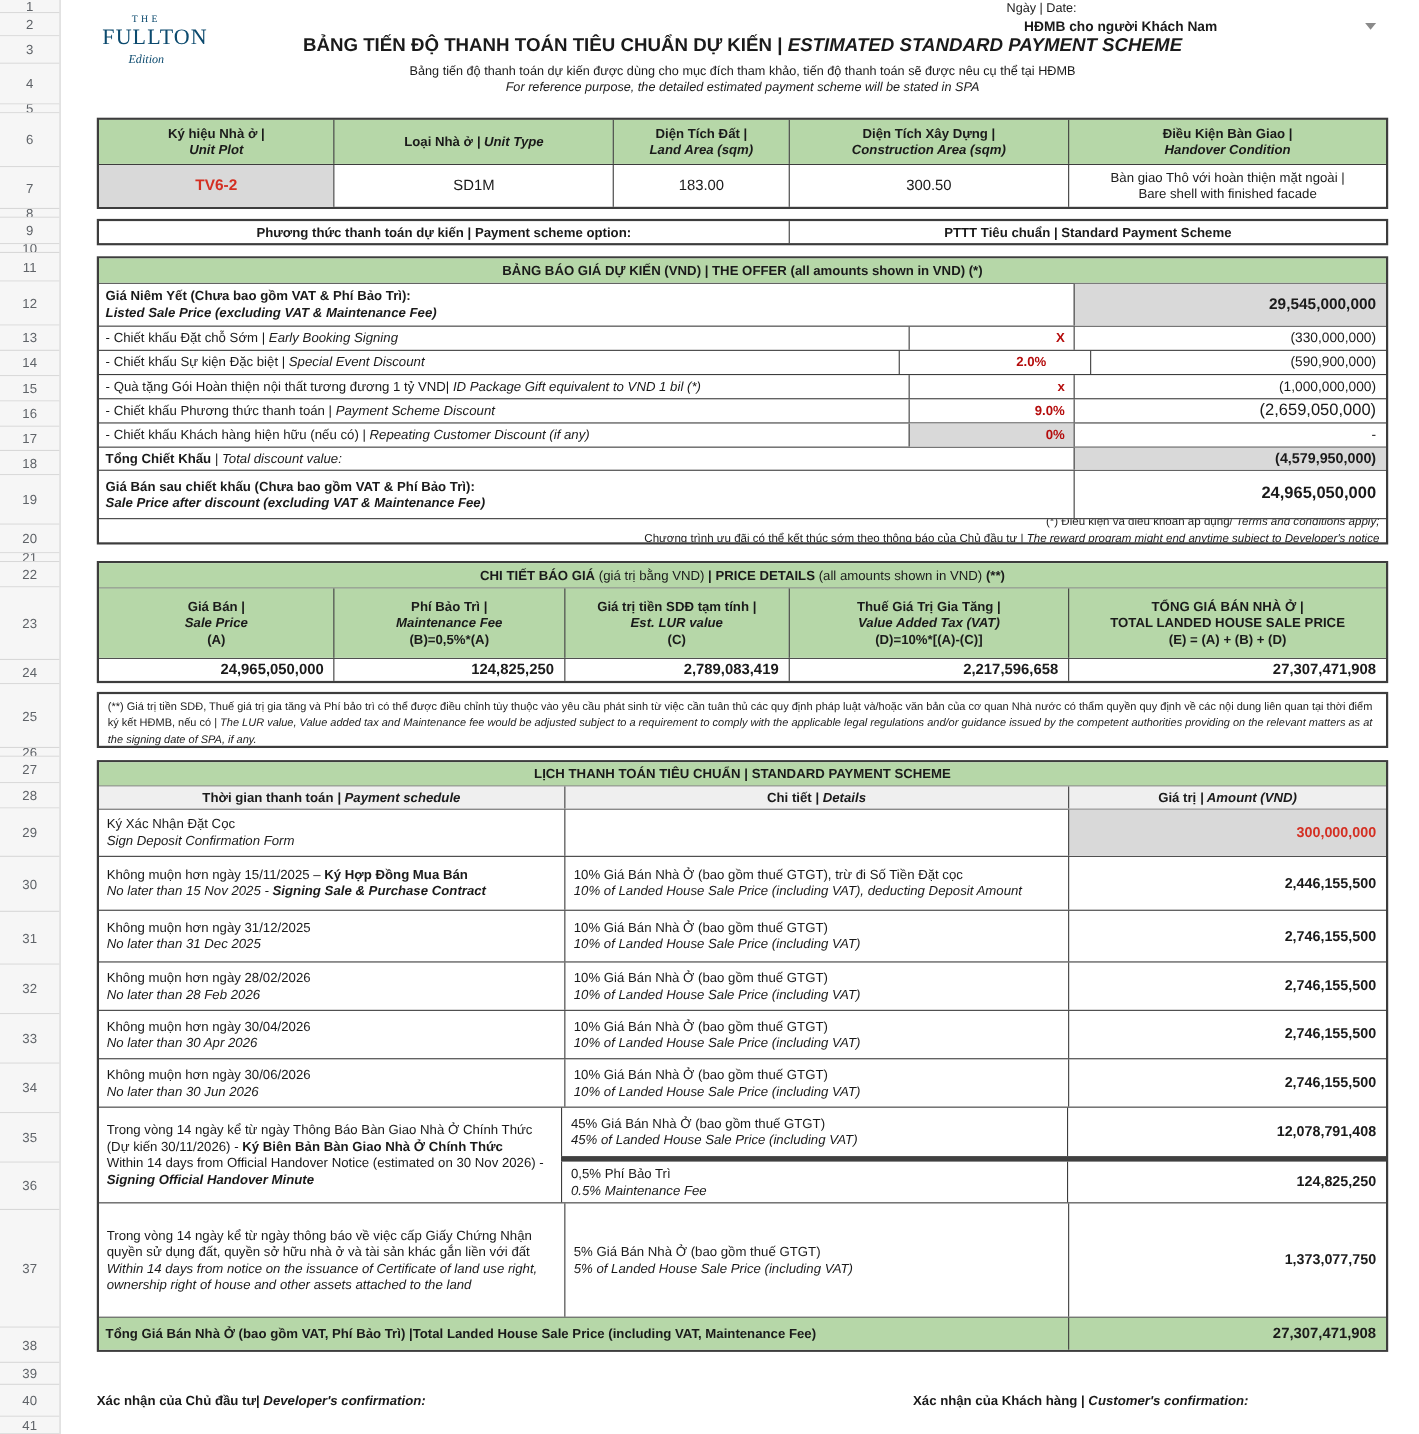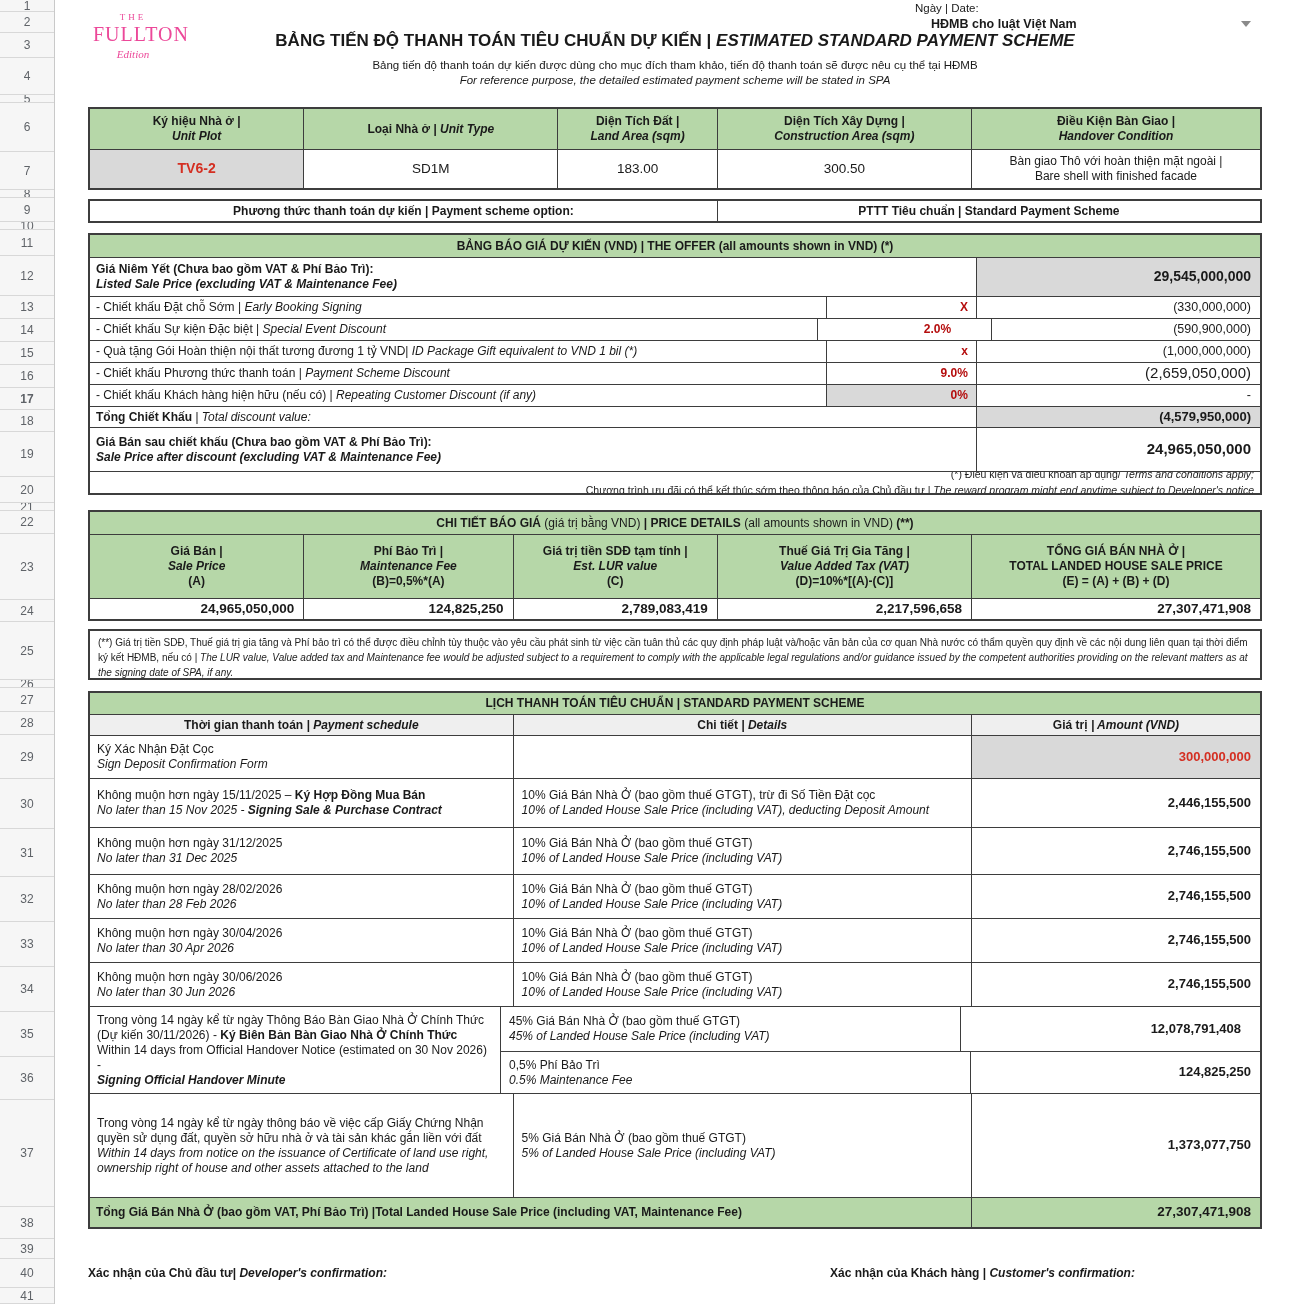--- a/index.html
+++ b/index.html
@@ -18,40 +18,40 @@
   
   .tbl{position:absolute;left:33px;width:1174px;border:2px solid #3d3d3d;background:#fff;box-sizing:border-box;}
   .tr{display:flex;border-top:1px solid #3d3d3d;box-sizing:border-box;}
   .tbl .tr:first-child{border-top:none;}
   .c{box-sizing:border-box;overflow:hidden;display:flex;flex-direction:column;justify-content:center;
      padding:2px 6px;border-left:1px solid #3d3d3d;font-size:12px;line-height:1.25;}
   .tr > .c:first-child{border-left:none;}
   .amt{align-items:flex-end;text-align:right;padding-right:9px;font-weight:bold;font-size:13px;}
   .rate{align-items:flex-end;text-align:right;padding-right:8px;font-weight:bold;}
   
-  .logo{position:absolute;left:38px;top:12px;width:80px;text-align:center;color:#ec4899;
+  .logo{position:absolute;left:38px;top:12px;width:80px;text-align:center;color:#0c4a6e;
         font-family:"Liberation Serif",serif;}
   .logo-the{font-size:9px;letter-spacing:3px;}
   .logo-name{font-size:20px;letter-spacing:1px;margin-top:1px;}
   .logo-ed{font-family:"Liberation Serif",serif;font-style:italic;font-size:11px;margin-top:2px;}
   .title{position:absolute;left:33px;top:31px;width:1174px;text-align:center;font-size:17px;font-weight:bold;}
   .subtitle{position:absolute;left:33px;top:58px;width:1174px;text-align:center;font-size:11.5px;line-height:1.3;}
   .datebox{position:absolute;left:860px;top:2px;font-size:11.5px;}
   .date-value{font-weight:bold;font-size:12.5px;padding-left:16px;margin-top:3px;}
   .dd-arrow{position:absolute;left:1186px;top:21px;width:0;height:0;
             border-left:5px solid transparent;border-right:5px solid transparent;border-top:6px solid #8a8a8a;}
   .note-box{position:absolute;left:33px;width:1174px;border:2px solid #3d3d3d;box-sizing:border-box;
             font-size:10px;line-height:1.5;padding:4px 8px;color:#222;}
   .terms{font-size:10.5px;line-height:1.45;justify-content:center;}
   .foot-label{position:absolute;top:1266px;font-size:12px;font-weight:bold;}
   .sched-left{padding:3px 7px;}
   .sched-det{padding:3px 8px;}
   .hsplit{flex:1;display:flex;flex-direction:column;}
   .hsub{display:flex;flex:none;box-sizing:border-box;}
-  .hsub + .hsub{border-top:1px solid #404040;gap:10px;}
+  .hsub + .hsub{border-top:5px solid #404040;}
   .hsub .c:first-child{border-left:none;}
 </style>
 </head>
 <body>
 
 <div class="page">
   <div class="gutter">
       <div class="grow" style="height: 12px;">1</div>
       <div class="grow" style="height: 21px;">2</div>
       <div class="grow" style="height: 25px;">3</div>
@@ -61,21 +61,21 @@
       <div class="grow" style="height: 38px;">7</div>
       <div class="grow" style="height: 8px;">8</div>
       <div class="grow" style="height: 24px;">9</div>
       <div class="grow" style="height: 8px;">10</div>
       <div class="grow" style="height: 26px;">11</div>
       <div class="grow" style="height: 40px;">12</div>
       <div class="grow" style="height: 23px;">13</div>
       <div class="grow" style="height: 23px;">14</div>
       <div class="grow" style="height: 23px;">15</div>
       <div class="grow" style="height: 23px;">16</div>
-      <div class="grow" style="height: 22px; font-weight: bold;">17</div>
+      <div class="grow" style="height: 22px;">17</div>
       <div class="grow" style="height: 22px;">18</div>
       <div class="grow" style="height: 45px;">19</div>
       <div class="grow" style="height: 26px;">20</div>
       <div class="grow" style="height: 8px;">21</div>
       <div class="grow" style="height: 23px;">22</div>
       <div class="grow" style="height: 66px;">23</div>
       <div class="grow" style="height: 22px;">24</div>
       <div class="grow" style="height: 58px;">25</div>
       <div class="grow" style="height: 8px;">26</div>
       <div class="grow" style="height: 24px;">27</div>
@@ -106,21 +106,21 @@
     <div class="title">
       <span>BẢNG TIẾN ĐỘ THANH TOÁN TIÊU CHUẨN DỰ KIẾN | </span><span class="i">ESTIMATED STANDARD PAYMENT SCHEME</span>
     </div>
     <div class="subtitle">
       <div>Bảng tiến độ thanh toán dự kiến được dùng cho mục đích tham khảo, tiến độ thanh toán sẽ được nêu cụ thể tại HĐMB</div>
       <div class="i">For reference purpose, the detailed estimated payment scheme will be stated in SPA</div>
     </div>
 
     <div class="datebox">
       <div>Ngày | Date:</div>
-      <div class="date-value">HĐMB cho luật Việt Nam</div>
+      <div class="date-value">HĐMB cho người Khách Nam</div>
     </div>
     <div class="dd-arrow"></div>
 
     <div class="tbl" style="top:107px;">
       <div class="tr" style="height:40px;">
         <div class="c green ct" style="width:214px;">
           <div class="b">Ký hiệu Nhà ở |</div>
             <div class="bi">Unit Plot</div>
         </div>
         <div class="c green ct" style="width:255px;">

